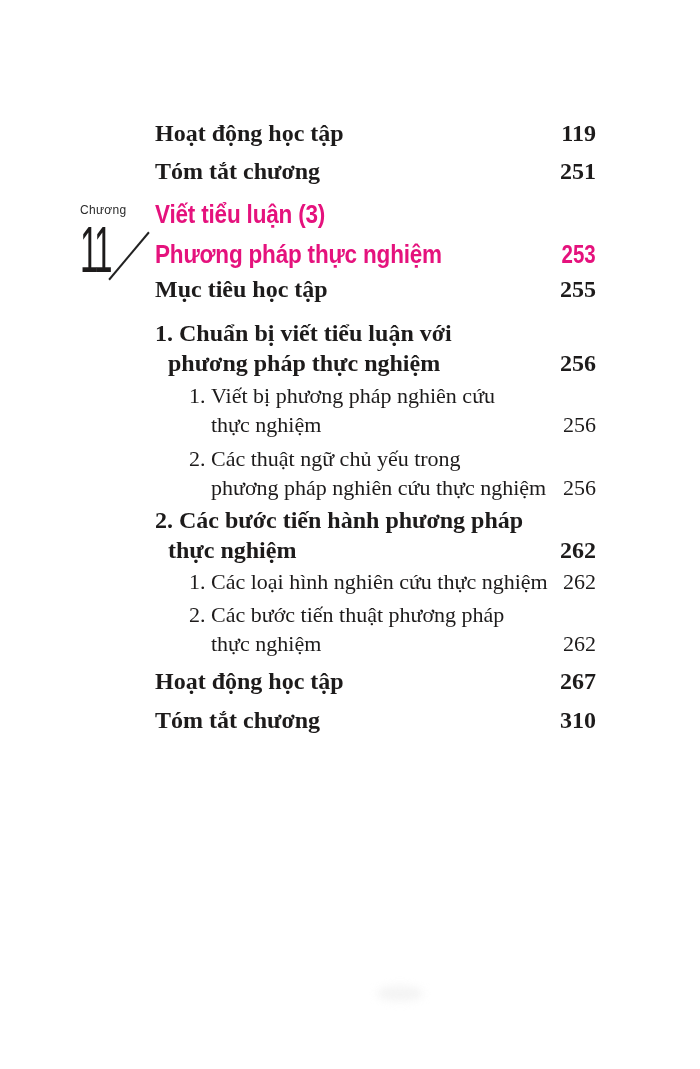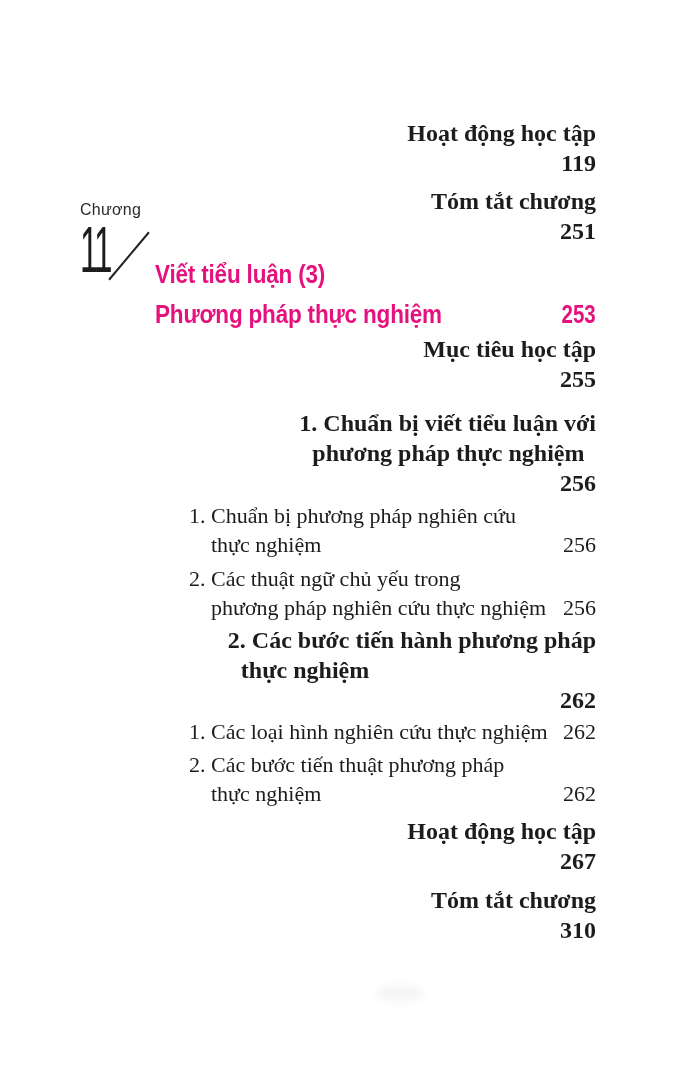--- a/index.html
+++ b/index.html
@@ -5,21 +5,21 @@
   html,body{margin:0;padding:0;background:#ffffff;}
   .page{
     position:relative;width:700px;height:1069px;background:#ffffff;overflow:hidden;
     font-family:"Liberation Serif","DejaVu Serif",serif;color:#1d1b1b;
   }
   .toc{position:absolute;left:155px;top:118px;width:441px;}
   .row{display:flex;align-items:flex-end;}
   .row .txt{white-space:pre-line;}
   .row .num{margin-left:auto;padding-left:12px;white-space:nowrap;}
   
-  .h,.l1{font-weight:bold;font-size:24px;line-height:30px;flex-direction:column;}
+  .h,.l1{font-weight:bold;font-size:24px;line-height:30px;}
   .l1 .txt{padding-left:13px;text-indent:-13px;}
   
   .l2{font-size:22px;line-height:29px;}
   .l2 .body{position:relative;margin-left:34px;padding-left:22px;}
   .l2 .marker{position:absolute;left:0;top:0;}
   
   .mt8{margin-top:8px;}  .mt9{margin-top:9px;}  .mt20{}
   .mt14{margin-top:14px;}.mt3{margin-top:3px;}  .mt5{margin-top:5px;}
   .mt7{margin-top:3px;justify-content:center;}  .mt2{margin-top:2px;}  .mt4{margin-top:4px;}
   .mt52{margin-top:52px;}
@@ -30,21 +30,21 @@
   }
   .ct-line{line-height:40px;font-size:25px;display:flex;align-items:flex-end;}
   .squishL{display:inline-block;transform:scaleX(0.9);transform-origin:0 100%;letter-spacing:-0.2px;white-space:nowrap;}
   .ct-num{margin-left:auto;}
   .squishR{display:inline-block;transform:scaleX(0.82);transform-origin:100% 100%;}
   
   .chapter-marker{
     position:absolute;left:80px;top:200px;width:110px;height:110px;
     font-family:"Liberation Sans","DejaVu Sans",sans-serif;color:#1d1b1b;
   }
-  .ch-label{font-size:16px;line-height:20px;letter-spacing:0.3px;color:#2a2a2a;}
+  .ch-label{font-size:12px;line-height:20px;letter-spacing:0.3px;color:#2a2a2a;}
   .ch-num{
     font-size:64px;line-height:56px;font-weight:400;letter-spacing:-4px;
     display:inline-block;transform:scaleX(0.52);transform-origin:0 0;margin-top:2px;
   }
   .ch-slash{
     position:absolute;left:18px;top:55px;width:62px;height:0;
     border-top:2px solid #222222;transform:rotate(-50deg);
   }
   
   .watermark{
@@ -92,21 +92,21 @@
 
     <div class="row l1 mt14">
       <span class="txt">1. Chuẩn bị viết tiểu luận với
 phương pháp thực nghiệm</span>
       <span class="num">256</span>
     </div>
 
     <div class="row l2 mt3">
       <span class="body">
         <span class="marker">1.</span>
-        <span class="txt">Chuẩn bị phương pháp nghiên cứu
+        <span class="txt">Viết bị phương pháp nghiên cứu
 thực nghiệm</span>
       </span>
       <span class="num">256</span>
     </div>
 
     <div class="row l2 mt5">
       <span class="body">
         <span class="marker">2.</span>
         <span class="txt">Các thuật ngữ chủ yếu trong
 phương pháp nghiên cứu thực nghiệm</span>

